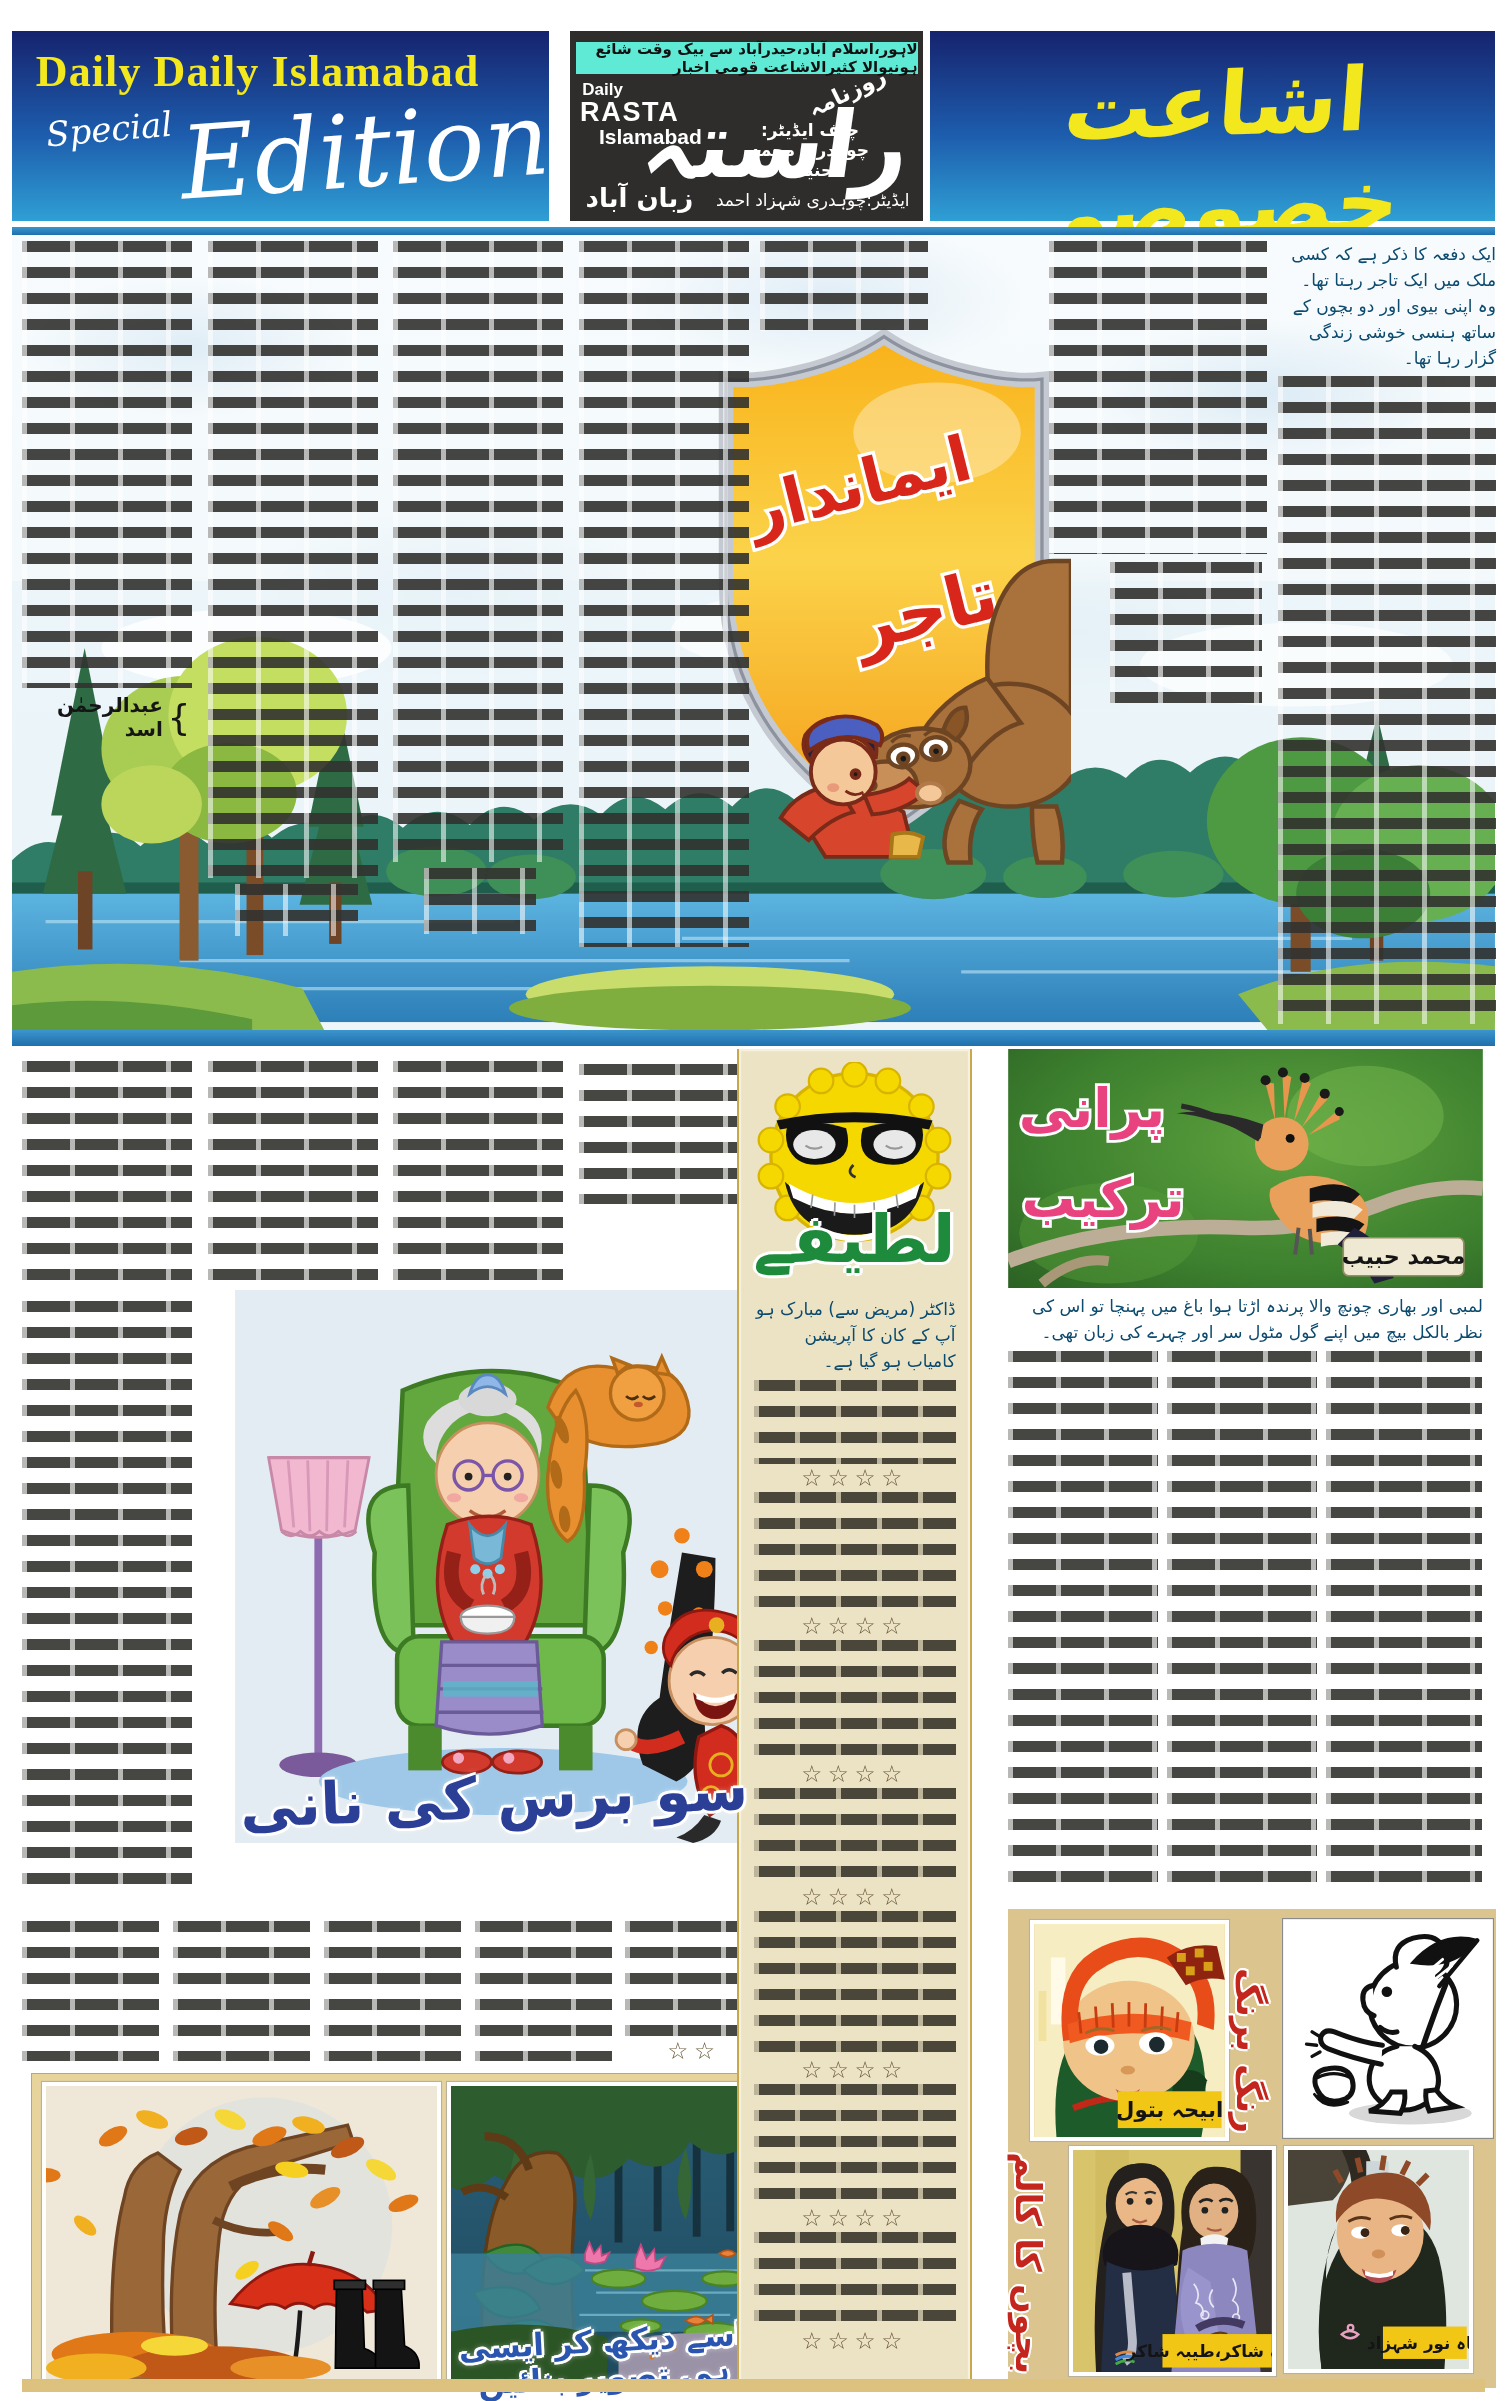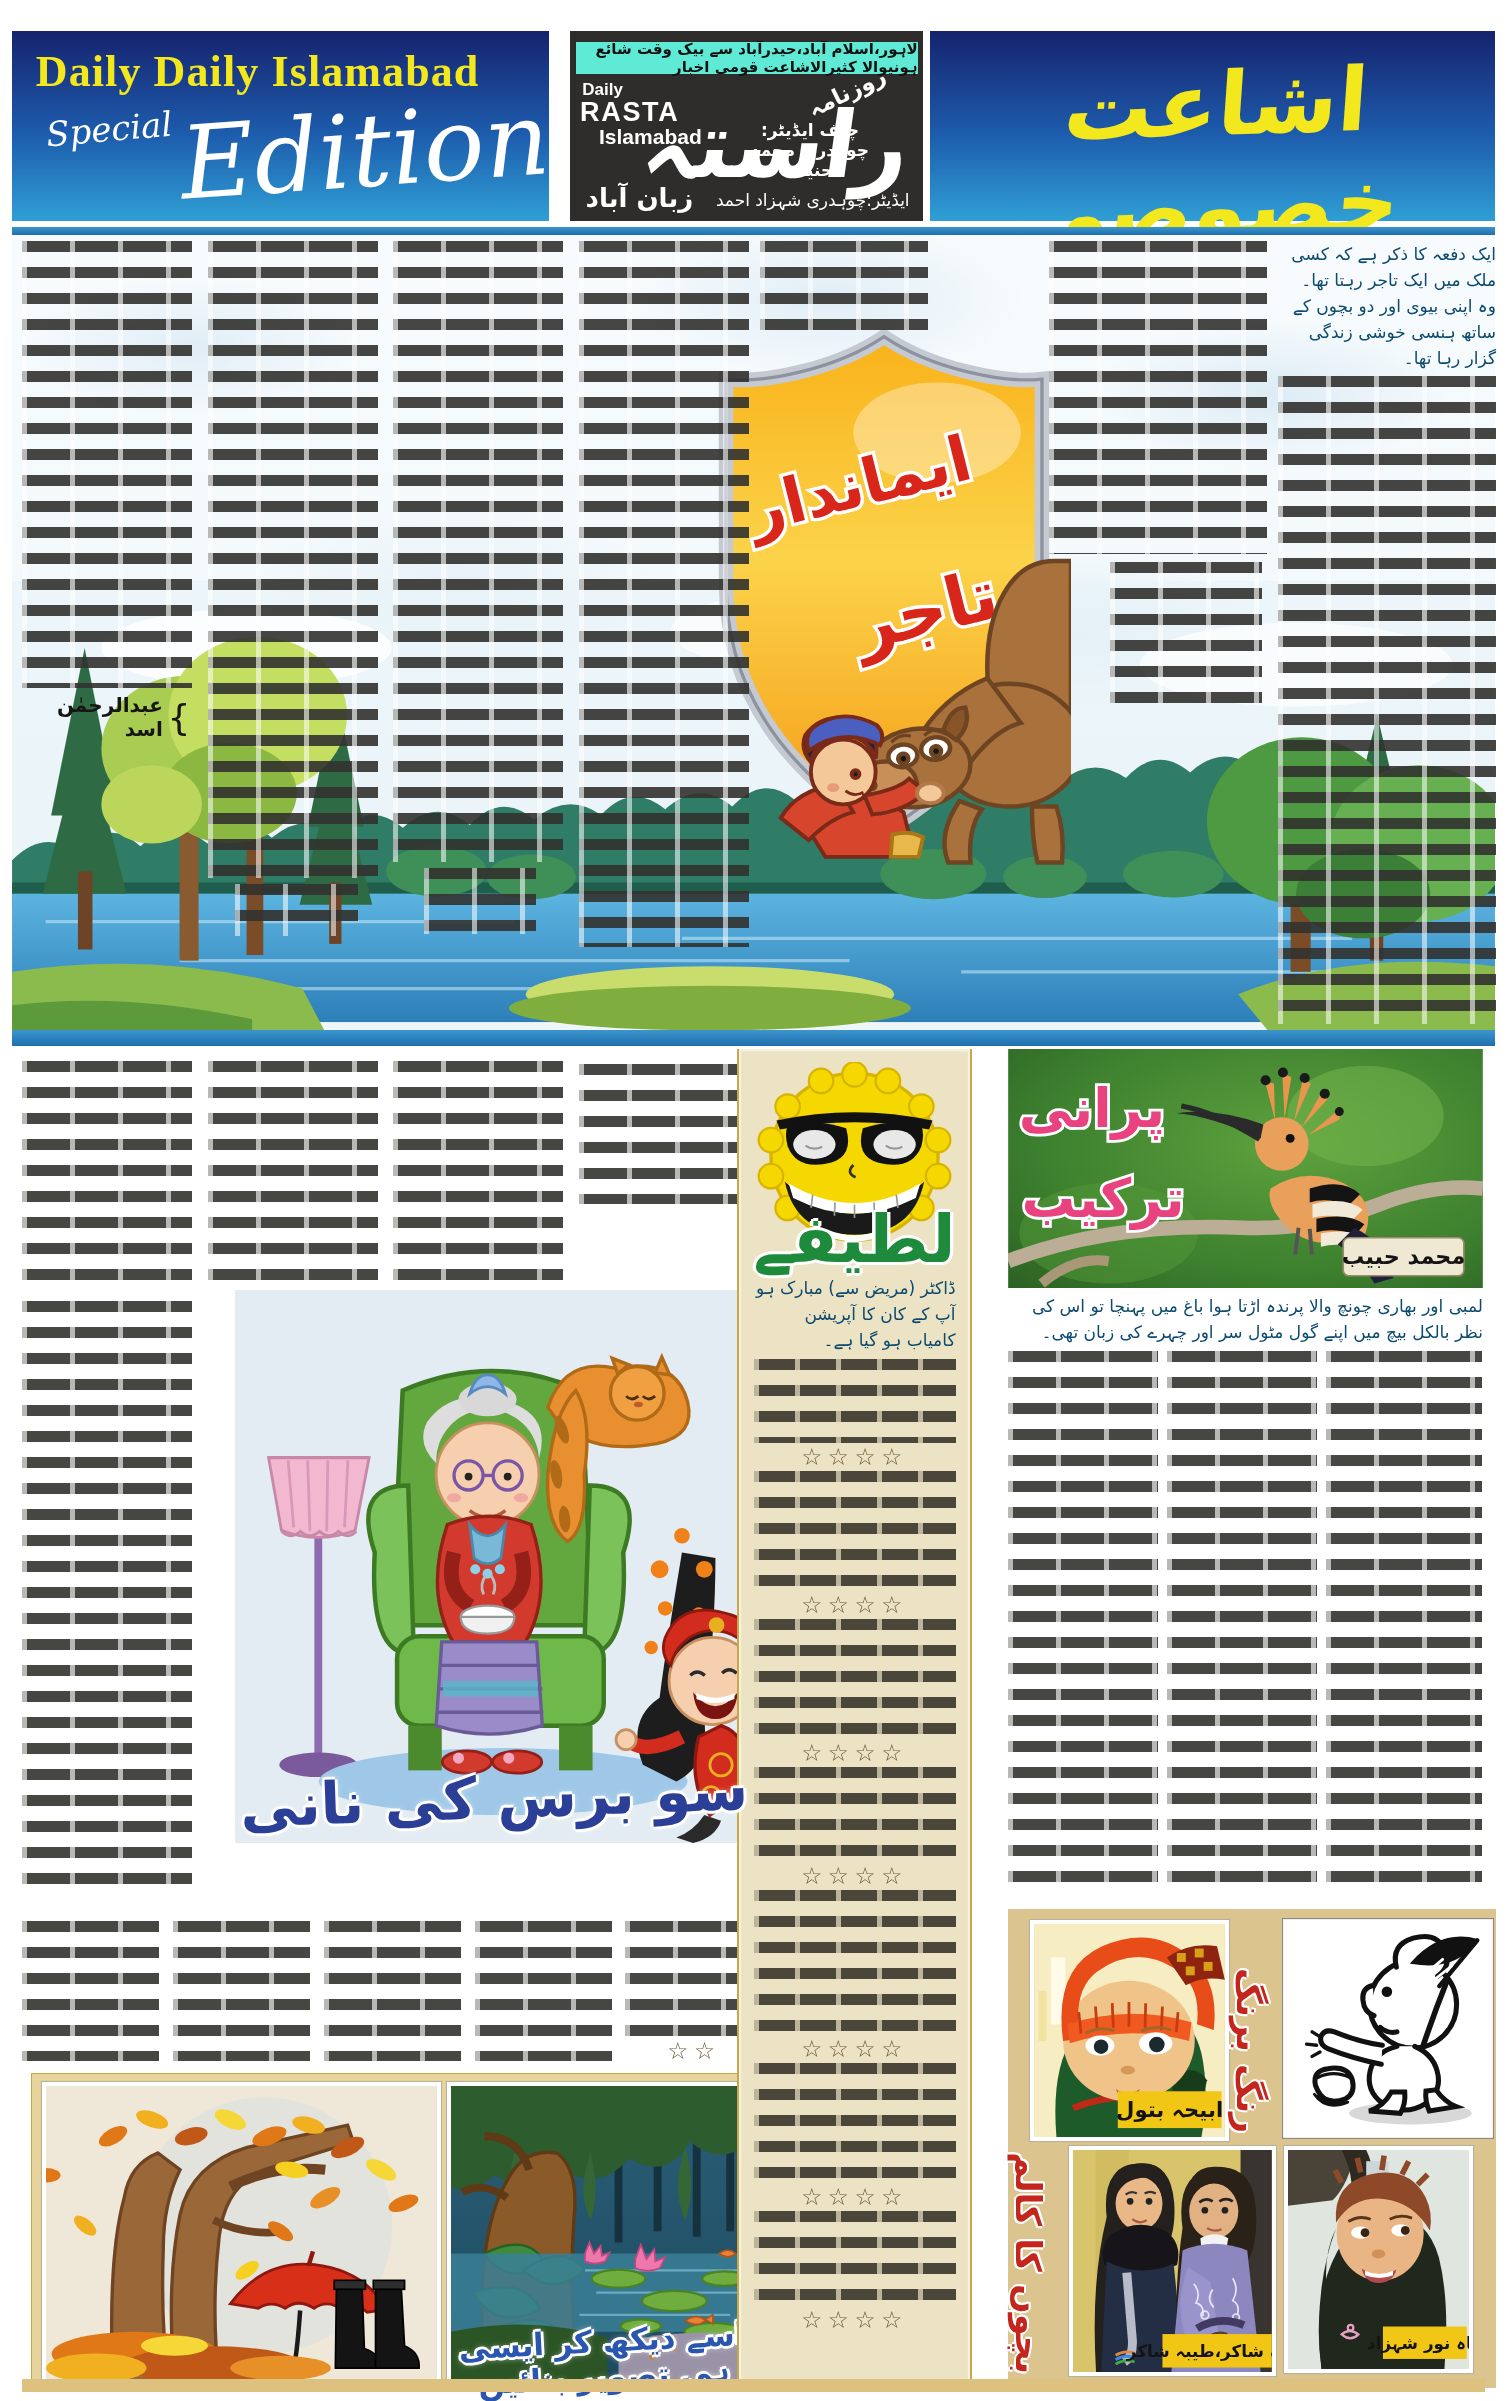--- a/index.html
+++ b/index.html
@@ -489,21 +489,21 @@
     <g stroke="#999" stroke-width="3">
           <line x1="105" y1="238" x2="102" y2="262"></line>
           <line x1="145" y1="252" x2="144" y2="276"></line>
           <line x1="180" y1="256" x2="180" y2="280"></line>
           <line x1="215" y1="252" x2="216" y2="276"></line>
           <line x1="255" y1="238" x2="258" y2="262"></line>
         </g>
     <path d="M130,300 q50,22 100,0 l-6,14 q-44,16 -88,0 Z" fill="#ffffff"></path>
   </svg>
   <div class="joketitle urdu" style="margin-top:-50px;">لطیفے</div>
-  <div class="firstline" style="margin-top:2px;">ڈاکٹر (مریض سے) مبارک ہو آپ کے کان کا آپریشن کامیاب ہو گیا ہے۔</div>
+  <div class="firstline" style="margin-top:23px;">ڈاکٹر (مریض سے) مبارک ہو آپ کے کان کا آپریشن کامیاب ہو گیا ہے۔</div>
   <div class="pt2" style="height:84px;margin-top:5.6px;"></div>
   <div class="stars">☆☆☆☆</div>
   <div class="pt2" style="height:120px;"></div>
   <div class="stars">☆☆☆☆</div>
   <div class="pt2" style="height:120px;"></div>
   <div class="stars">☆☆☆☆</div>
   <div class="pt2" style="height:95px;"></div>
   <div class="stars">☆☆☆☆</div>
   <div class="pt2" style="height:145px;"></div>
   <div class="stars">☆☆☆☆</div>

